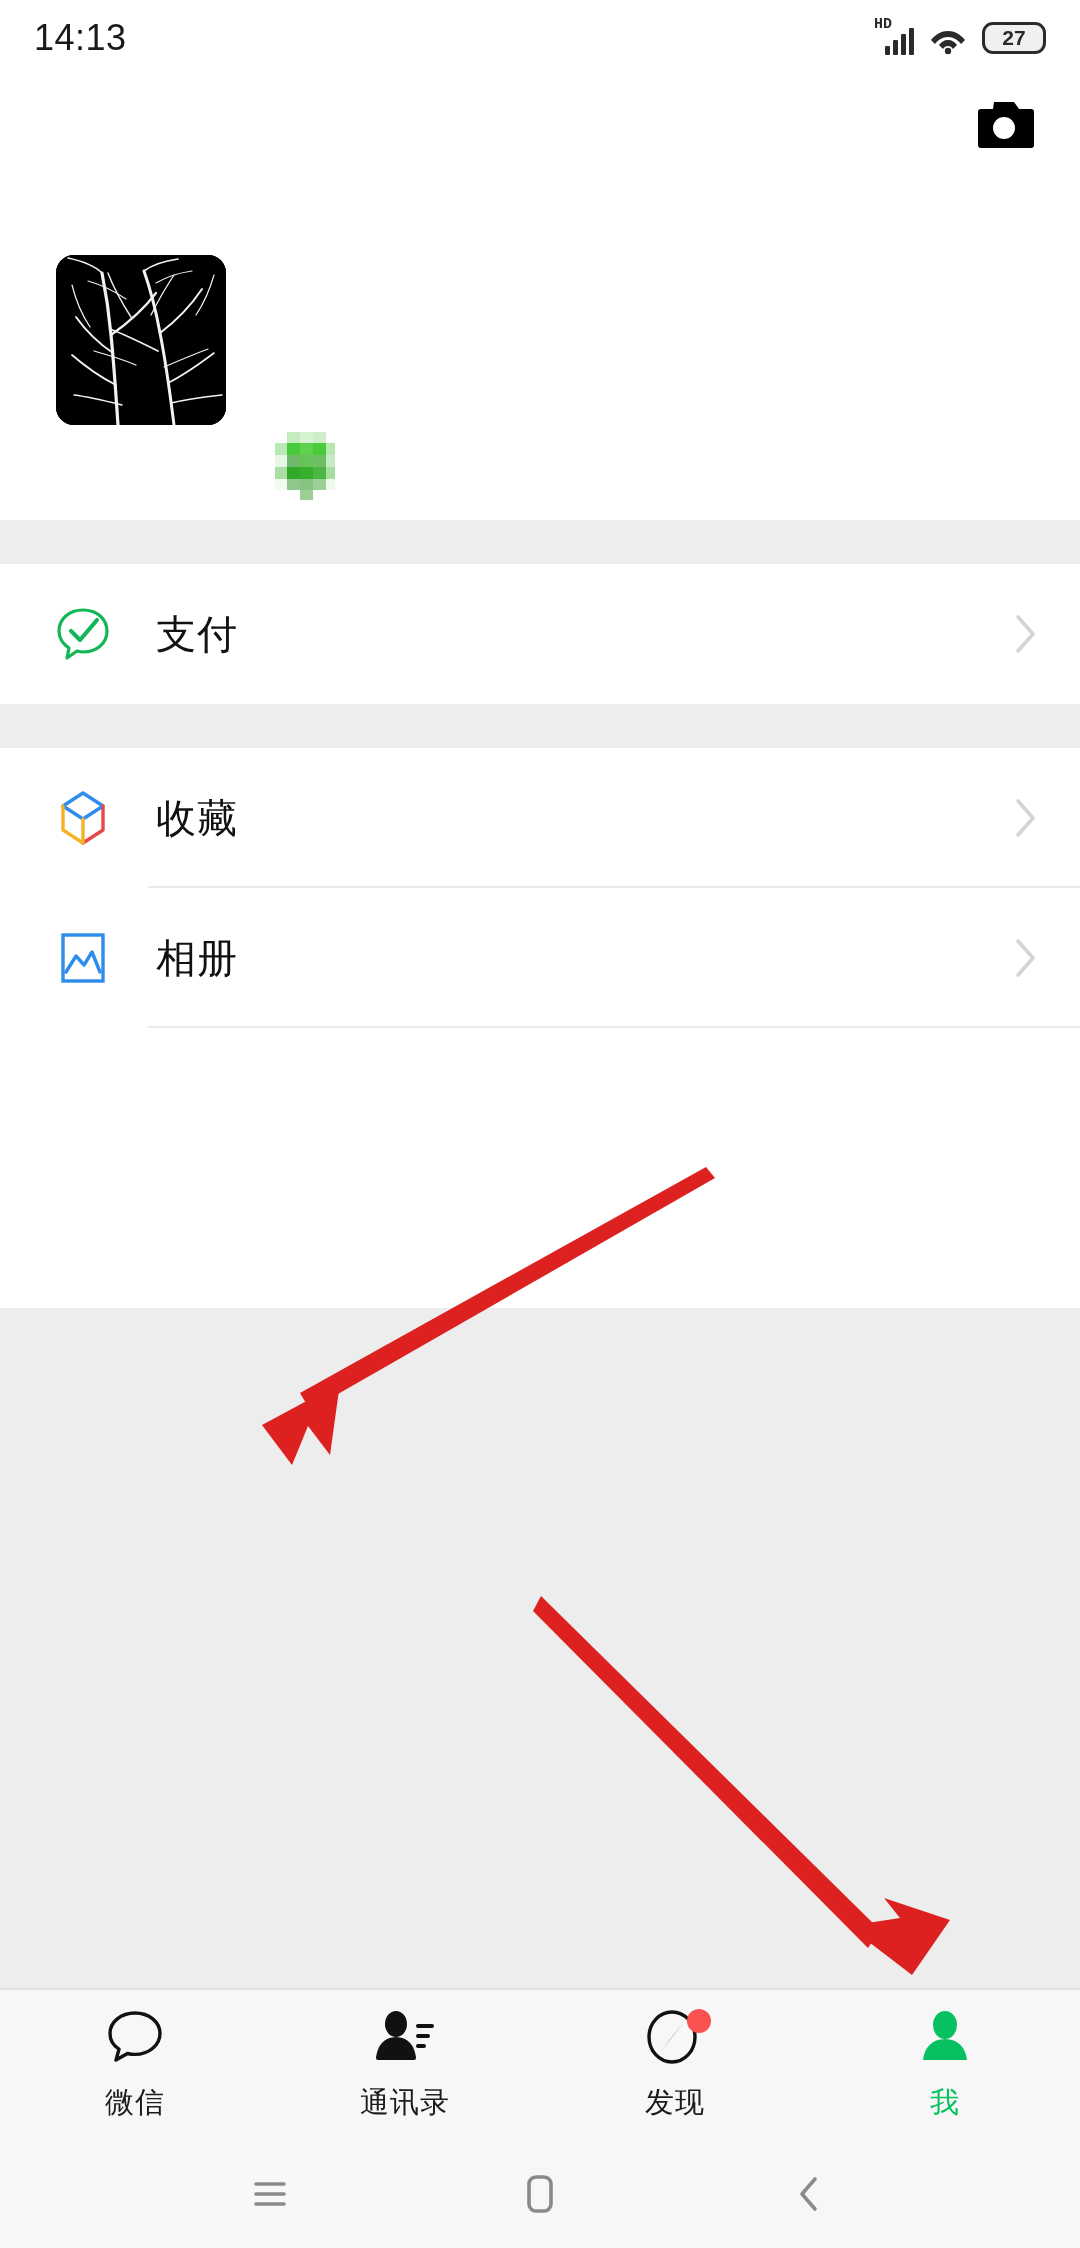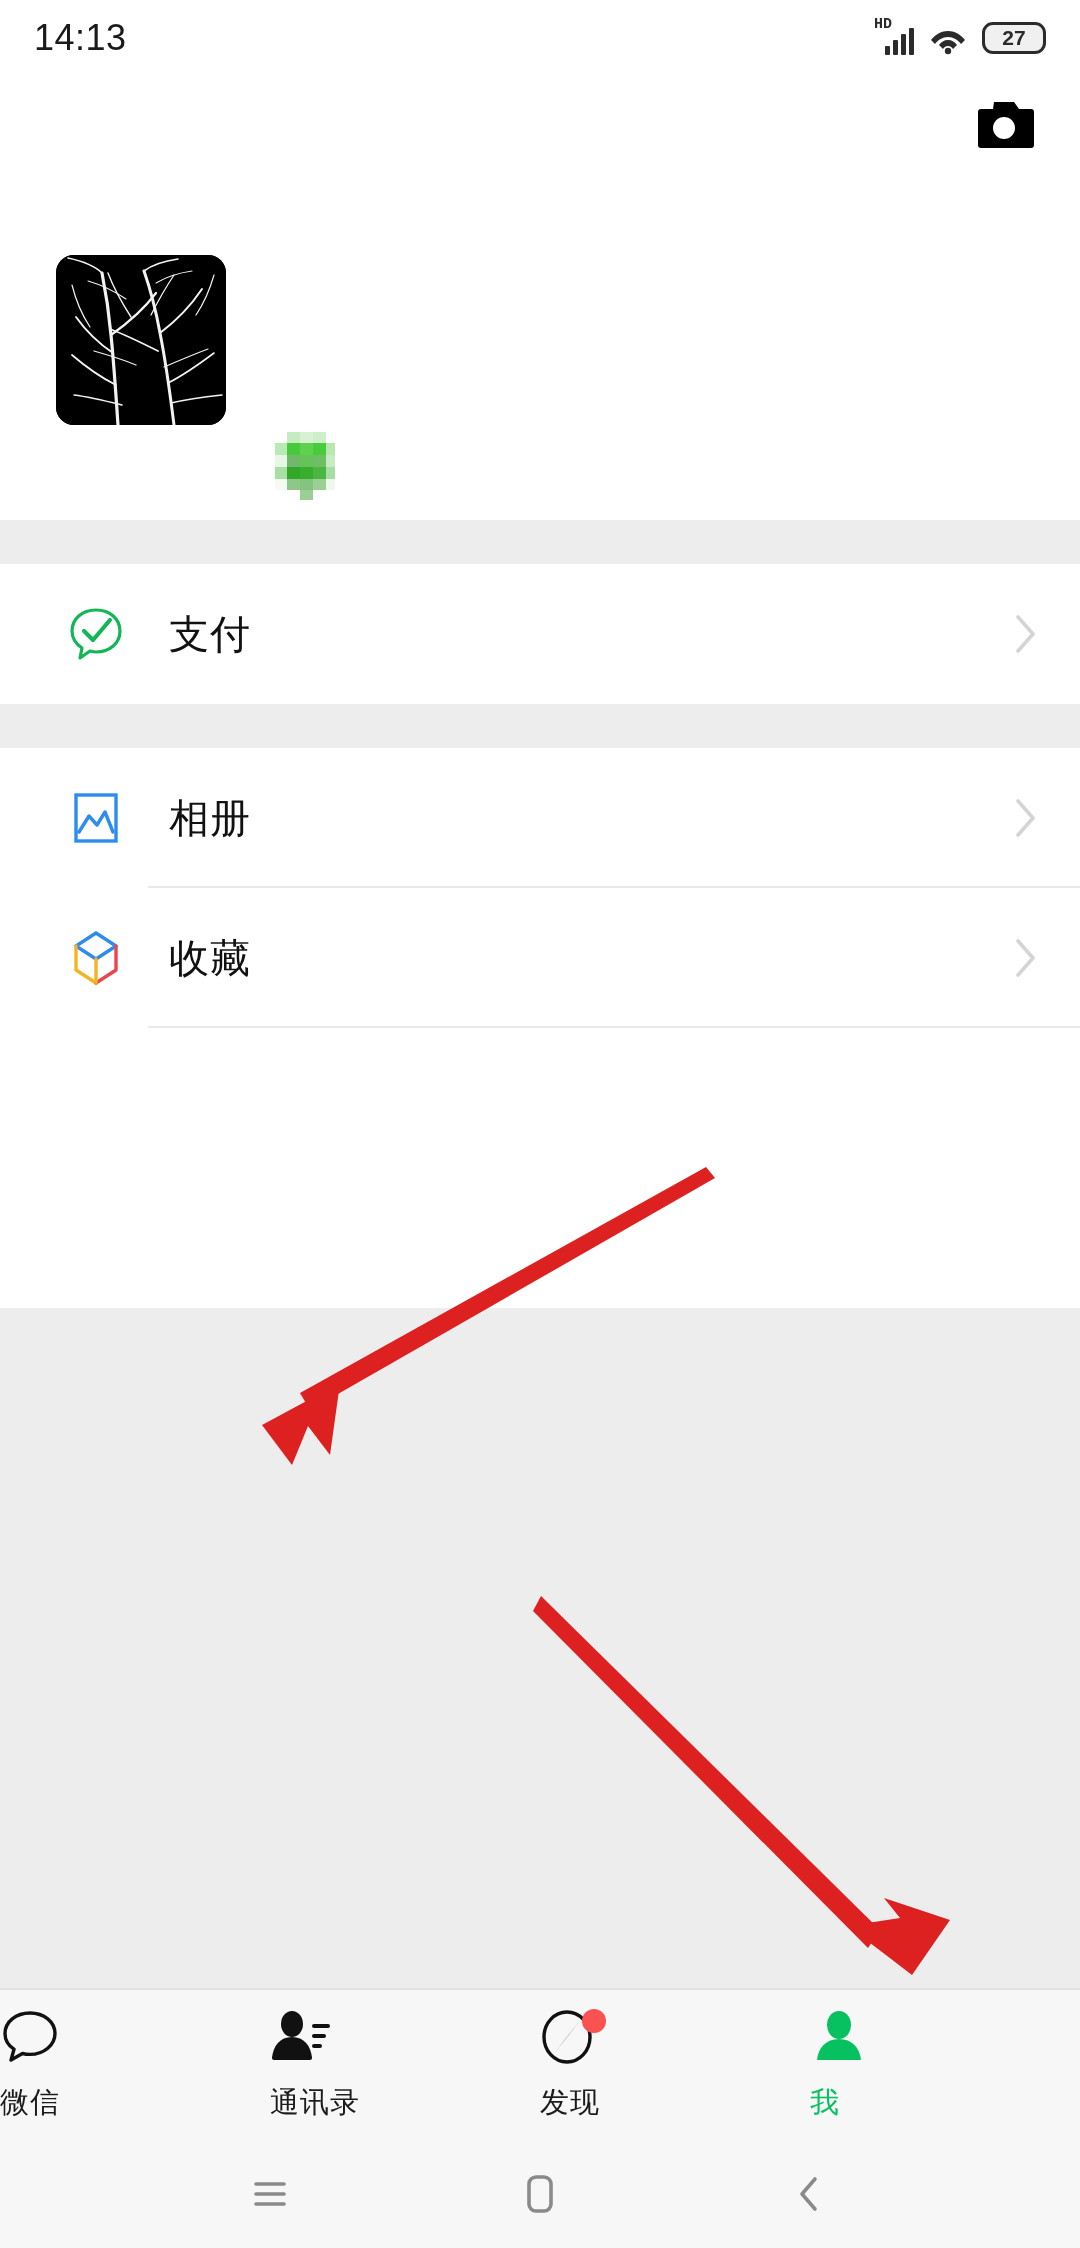--- a/index.html
+++ b/index.html
@@ -94,21 +94,21 @@
     width:26px; height:46px;
   }
 
   
   .gap{ background:#ededed; width:1080px; position:absolute; left:0; }
   .card{ background:#ffffff; width:1080px; position:absolute; left:0; }
   .row{
     position:relative;
     height:140px;
     display:flex; align-items:center;
-    padding-left:65px;
+    padding-left:52px;
   }
   .row .ico{
     width:62px; height:62px;
     display:flex; align-items:center; justify-content:center;
     flex:0 0 62px;
   }
   .row .label{
     margin-left:42px;
     font-size:40px; color:#111111;
     letter-spacing:1px;
@@ -127,21 +127,21 @@
   .tabbar{
     position:absolute; left:0; bottom:108px;
     width:1080px; height:152px;
     background:#f7f7f7;
     border-top:2px solid #e2e2e2;
     display:flex;
   }
   .tab{
     flex:1 1 25%;
     display:flex; flex-direction:column;
-    align-items:flex-start; justify-content:center;
+    align-items:center; justify-content:center;
     gap:16px;
     position:relative;
   }
   .tab .tico{ height:60px; display:flex; align-items:center; justify-content:center; position:relative;}
   .tab .tlabel{ font-size:29px; color:#1c1c1c; letter-spacing:1px;}
   .tab.active .tlabel{ color:#07c160; }
   .badge-dot{
     position:absolute; right:-6px; top:2px;
     width:24px; height:24px; border-radius:50%;
     background:#fa5151;
@@ -331,44 +331,44 @@
       </svg>
     </div>
   </div>
 
   <div class="gap" style="top:704px;height:44px;"></div>
 
   <div class="card" style="top:748px;height:560px;">
 
     <div class="row">
       <div class="ico">
-        <svg width="58" height="52" viewBox="0 0 58 52">
-          <rect x="9" y="3" width="40" height="46" fill="none" stroke="#2e8ced" stroke-width="3.4"></rect>
-          <polyline points="12,40 22,24 30,33 38,20 46,40" fill="none" stroke="#2e8ced" stroke-width="3.4" stroke-linejoin="round" stroke-linecap="round"></polyline>
-        </svg>
-      </div>
-      <div class="label">相册</div>
-      <svg class="chev" viewBox="0 0 24 42">
-        <polyline points="4,4 19,21 4,38" fill="none" stroke="#d4d4d4" stroke-width="3.6" stroke-linecap="round" stroke-linejoin="round"></polyline>
-      </svg>
-      <div class="divider"></div>
-    </div>
-
-    <div class="row">
-      <div class="ico">
         <svg width="56" height="58" viewBox="0 0 56 58">
           <g fill="none" stroke-width="3.4" stroke-linejoin="round" stroke-linecap="round">
             <polyline points="28,4 48,17 28,30 8,17 28,4" stroke="#2e8ced"></polyline>
             <polyline points="8,17 8,41 28,54" stroke="#f5b324"></polyline>
             <polyline points="48,17 48,41 28,54" stroke="#e8474b"></polyline>
             <line x1="28" y1="30" x2="28" y2="54" stroke="#f5b324"></line>
           </g>
         </svg>
       </div>
       <div class="label">收藏</div>
+      <svg class="chev" viewBox="0 0 24 42">
+        <polyline points="4,4 19,21 4,38" fill="none" stroke="#d4d4d4" stroke-width="3.6" stroke-linecap="round" stroke-linejoin="round"></polyline>
+      </svg>
+      <div class="divider"></div>
+    </div>
+
+    <div class="row">
+      <div class="ico">
+        <svg width="58" height="52" viewBox="0 0 58 52">
+          <rect x="9" y="3" width="40" height="46" fill="none" stroke="#2e8ced" stroke-width="3.4"></rect>
+          <polyline points="12,40 22,24 30,33 38,20 46,40" fill="none" stroke="#2e8ced" stroke-width="3.4" stroke-linejoin="round" stroke-linecap="round"></polyline>
+        </svg>
+      </div>
+      <div class="label">相册</div>
       <svg class="chev" viewBox="0 0 24 42">
         <polyline points="4,4 19,21 4,38" fill="none" stroke="#d4d4d4" stroke-width="3.6" stroke-linecap="round" stroke-linejoin="round"></polyline>
       </svg>
       <div class="divider"></div>
     </div>
 
 
   </div>
 
   <div class="gap" style="top:1308px;height:44px;"></div>

